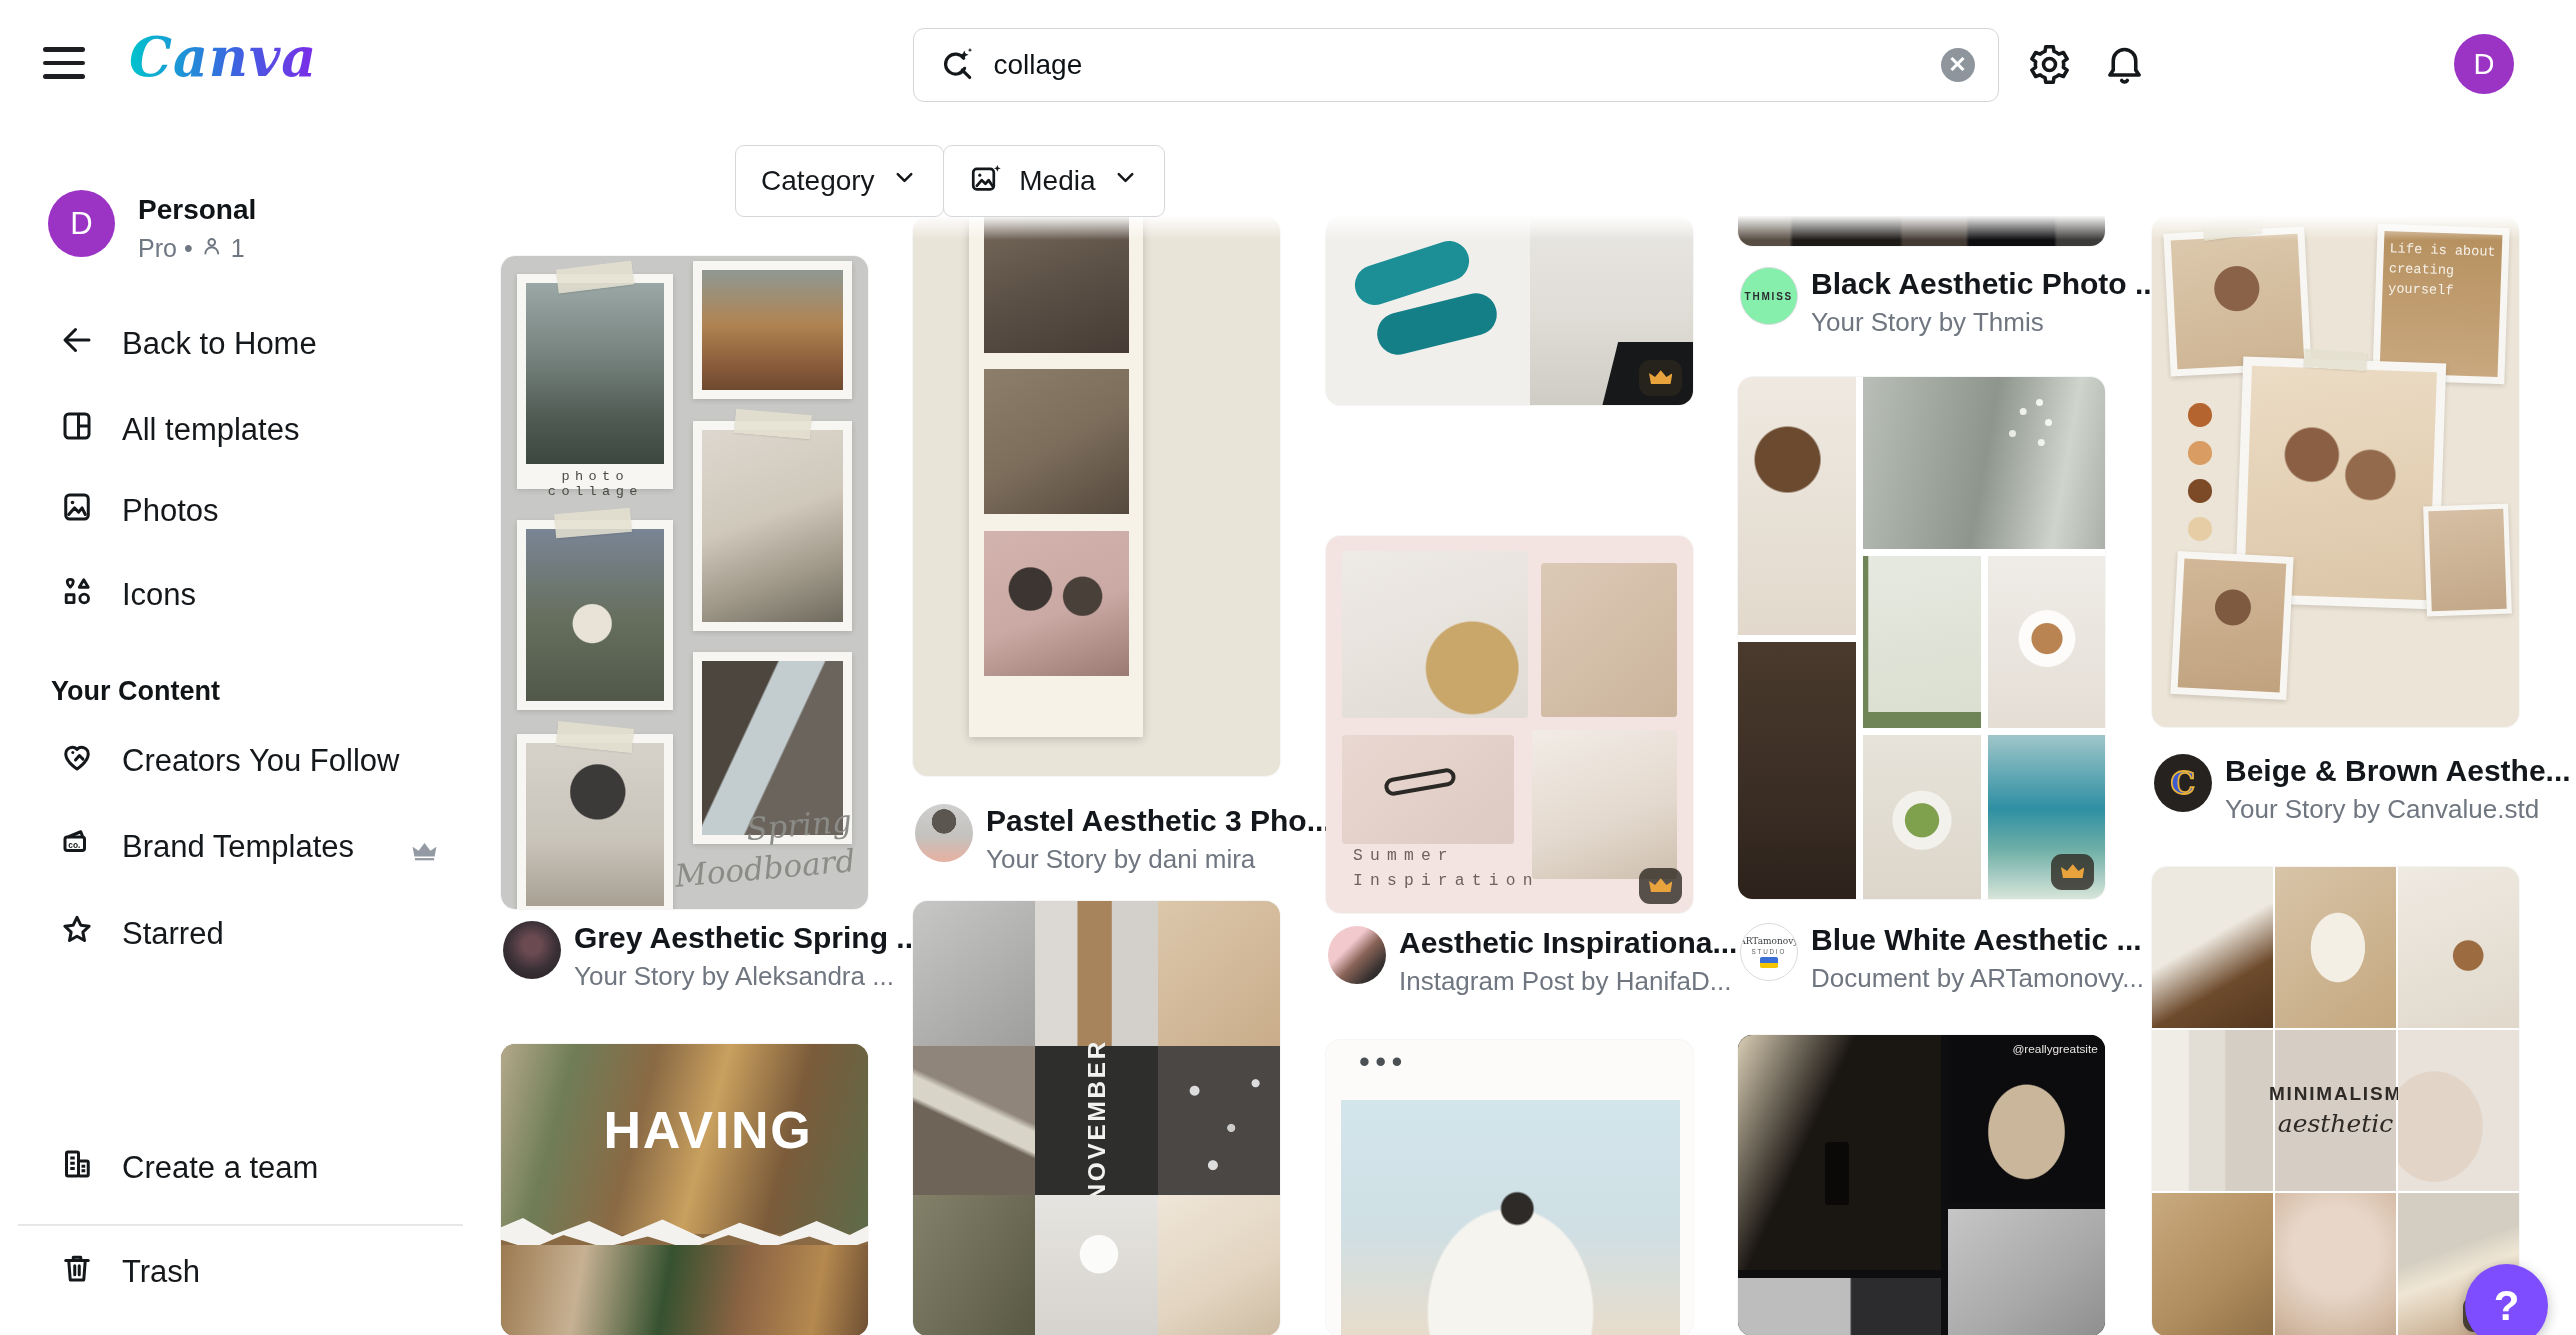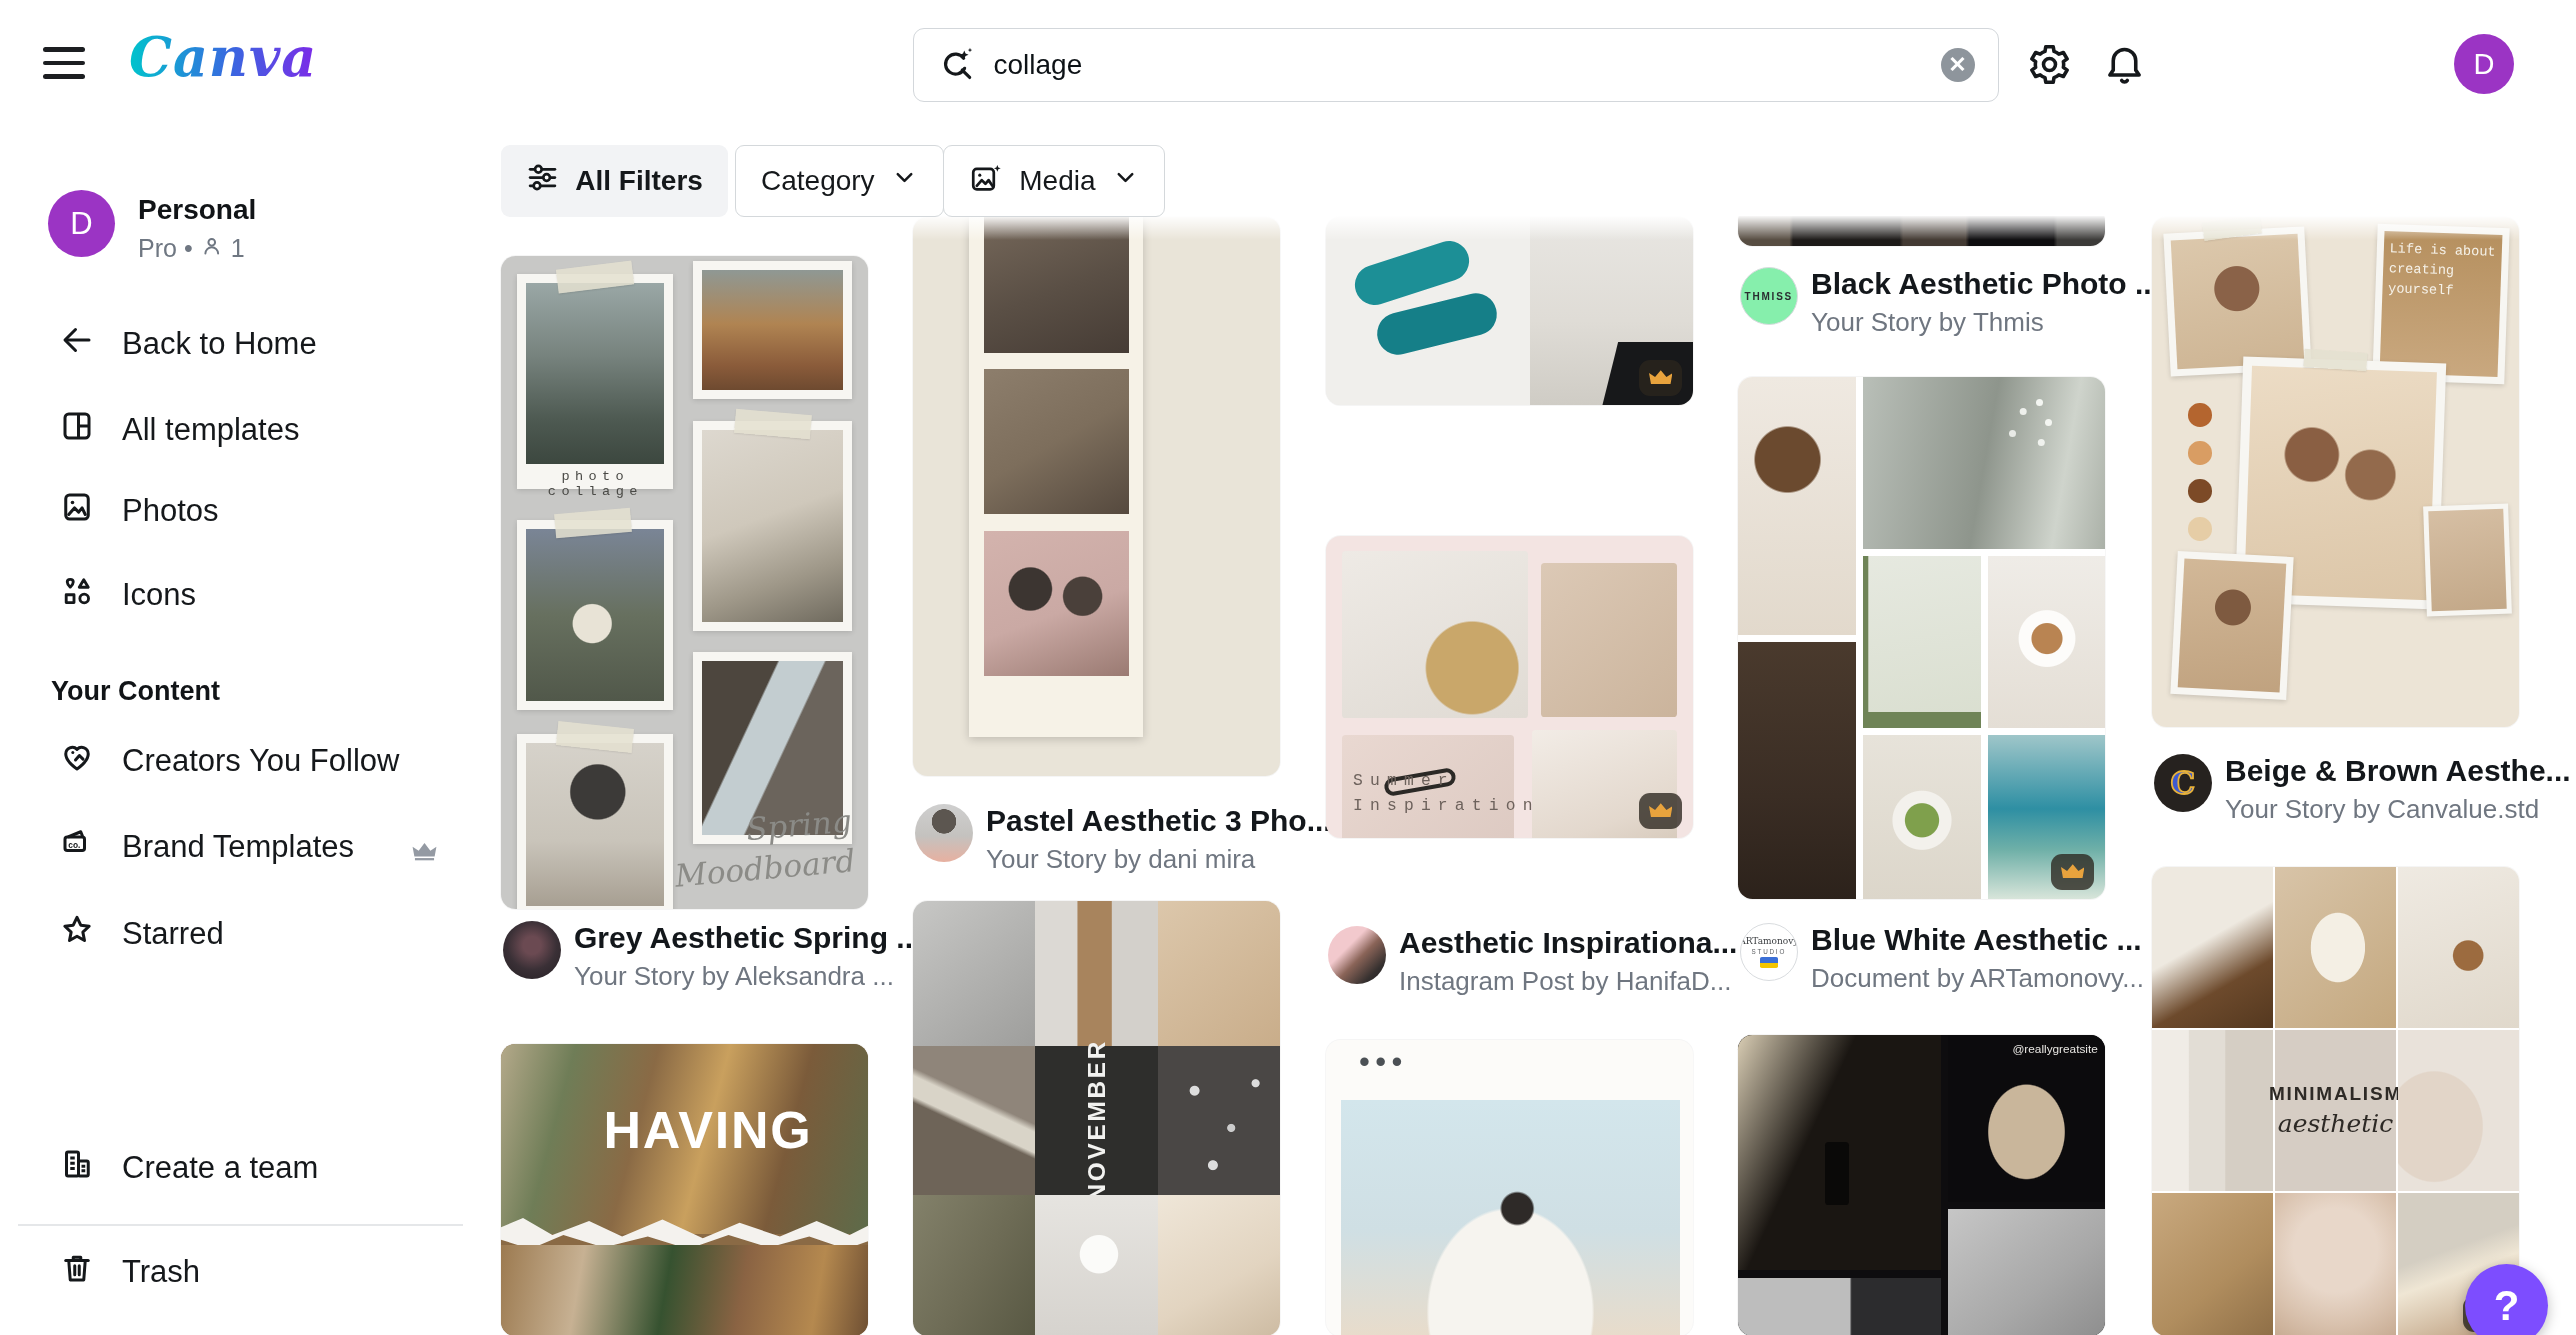--- a/index.html
+++ b/index.html
@@ -174,21 +174,21 @@
           <div style="position:absolute; right:0; bottom:0; width:100px; height:63px; background:#17181a; transform:skewX(-14deg) translateX(16.3px);"></div>
         </div>
         <div class="badge-crown" style="right:11px; bottom:9px;">
           <svg width="23.5" height="20" viewBox="0 0 24 20">
               <path d="M2 16h20l2-11-6.2 4L12 2 6.2 9 0 5z" fill="#e8a33d"></path>
             </svg>
         </div>
       </div>
 
 
-      <div class="card" style="top:536px; height:302px; background:#f3e4e2;">
+      <div class="card" style="top:536px; height:377px; background:#f3e4e2;">
         <div class="tile" style="left:16.3px; top:14.5px; width:186px; height:167px; border-radius:3.6px; background:radial-gradient(circle at 70% 70%, #c9a76a 0 26%, rgba(0,0,0,0) 27%), linear-gradient(160deg,#eeeae5 0%,#e0dbd4 100%);"></div>
         <div class="tile" style="left:215px; top:27px; width:136px; height:154px; border-radius:3.6px; background:linear-gradient(140deg,#dcc9b6 0%,#cbb49c 100%);"></div>
         <div class="tile" style="left:16.3px; top:199px; width:172px; height:109px; border-radius:3.6px; background:linear-gradient(140deg,#e9d8d1 0%,#ddcac2 100%);">
           <div style="position:absolute; left:42px; top:38px; width:72px; height:18px; border:4.5px solid #2b2926; border-radius:9px; transform:rotate(-10deg);"></div>
         </div>
         <div class="tile" style="left:206px; top:194px; width:145px; height:149px; border-radius:3.6px; background:linear-gradient(160deg,#f2ece6 0%,#e3d8cd 60%,#cdbfae 100%);"></div>
         <div style="position:absolute; left:27px; bottom:23.5px; font-size:16.3px; letter-spacing:7.2px; color:#6d625c; font-family:'Liberation Mono',monospace;">
           <div>Summer</div>
           <div style="margin-top:5.4px;">Inspiration</div>
         </div>
@@ -321,33 +321,20 @@
               <path d="M2 16h20l2-11-6.2 4L12 2 6.2 9 0 5z" fill="#e8a33d"></path>
             </svg>
         </div>
       </div>
     </div>
   </div>
 
   <div class="topmask"></div>
   <div class="topfade"></div>
 
-  <div class="fbtn filled" style="left:501px;">
-    <span>
-      <svg width="33" height="33" viewBox="0 0 24 24" fill="none" stroke="#15181b" stroke-width="2" stroke-linecap="round">
-        <line x1="3" y1="6" x2="21" y2="6"></line>
-          <circle cx="9" cy="6" r="2.4" fill="#fff"></circle>
-        <line x1="3" y1="12" x2="21" y2="12"></line>
-          <circle cx="15" cy="12" r="2.4" fill="#fff"></circle>
-        <line x1="3" y1="18" x2="21" y2="18"></line>
-          <circle cx="8" cy="18" r="2.4" fill="#fff"></circle>
-      </svg>
-    </span>
-    <span>All Filters</span>
-  </div>
   <div class="fbtn outlined" style="left:735px;">
     <span>Category</span>
     <span>
       <svg width="27" height="27" viewBox="0 0 24 24" fill="none" stroke="#15181b" stroke-width="2.2" stroke-linecap="round" stroke-linejoin="round">
           <path d="M6 9l6 6 6-6"></path>
         </svg>
     </span>
   </div>
   <div class="fbtn outlined" style="left:943px;">
     <span>

